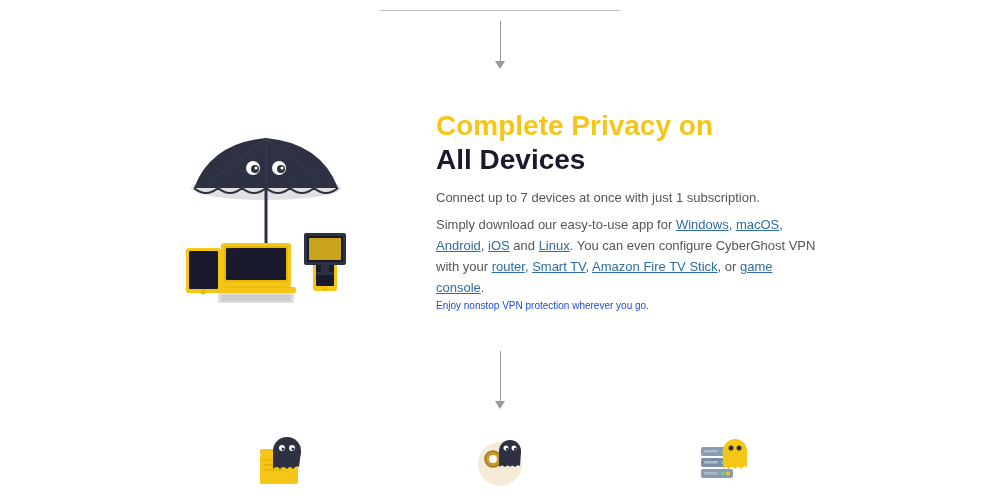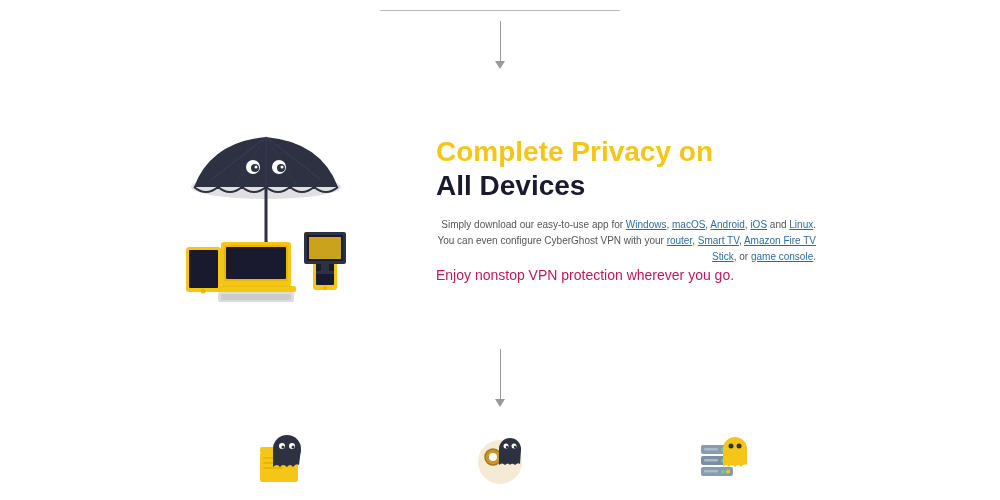--- a/index.html
+++ b/index.html
@@ -48,35 +48,34 @@
       color: #f5c518;
     }
 
     .subtitle {
       font-size: 13px;
       color: #555;
       margin-bottom: 10px;
     }
 
     .description {
-      font-size: 10px;
+      font-size: 13px;
       color: #555;
       line-height: 1.6;
       margin-bottom: 2px;
-      text-align: right;
     }
 
     .description a {
       color: #2e6da4;
       text-decoration: underline;
     }
 
     .tagline {
-      font-size: 14px;
-      color: #be185d;
+      font-size: 10px;
+      color: #1d4ed8;
     }
 
     
     .middle-arrow {
       display: flex;
       justify-content: center;
       margin: 10px 0 20px 0;
     }
 
     
@@ -206,20 +205,21 @@
       <rect x="62" y="180" width="76" height="10" rx="2" fill="#ddd"></rect>
       <rect x="65" y="182" width="70" height="6" rx="1" fill="#ccc"></rect>
     </svg>
   </div>
 
   <div class="content-area">
     <h2 class="section-title">
       <span class="highlight">Complete Privacy on</span><br>
       <span>All Devices</span>
     </h2>
+    <p class="subtitle">Connect up to 7 devices at once with just 1 subscription.</p>
     <p class="description">
       Simply download our easy-to-use app for
       <a href="#">Windows</a>,
       <a href="#">macOS</a>,
       <a href="#">Android</a>,
       <a href="#">iOS</a>
       and <a href="#">Linux</a>.
       You can even configure CyberGhost VPN with your
       <a href="#">router</a>,
       <a href="#">Smart TV</a>,

